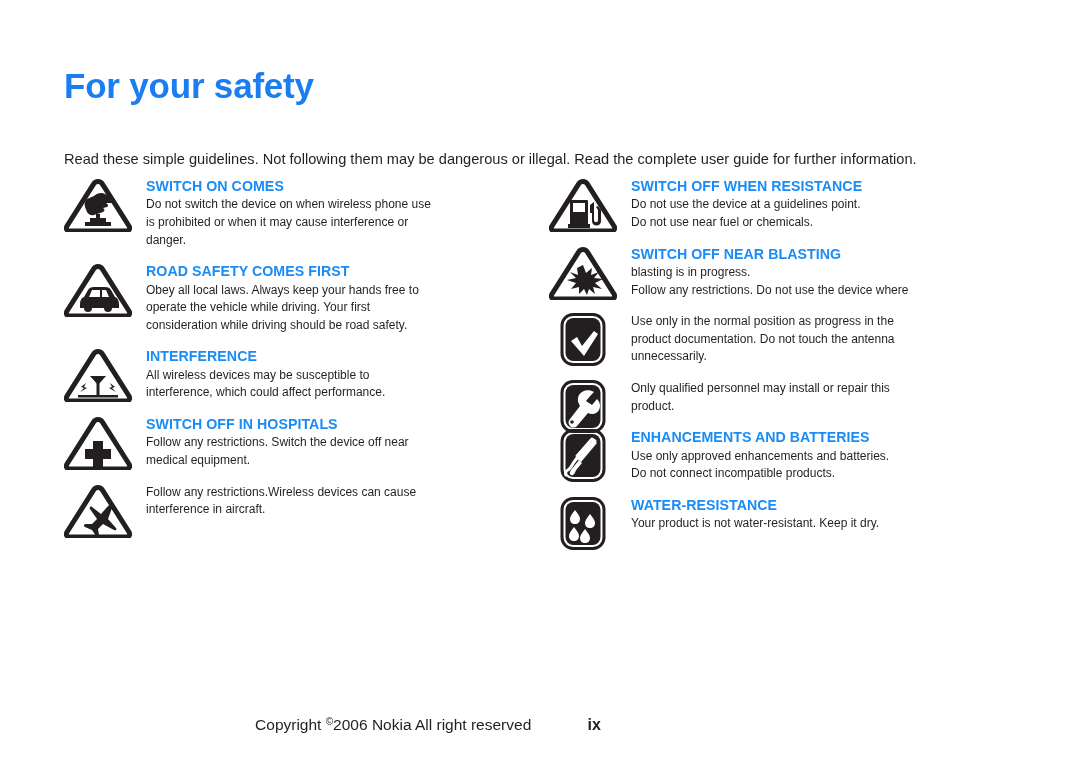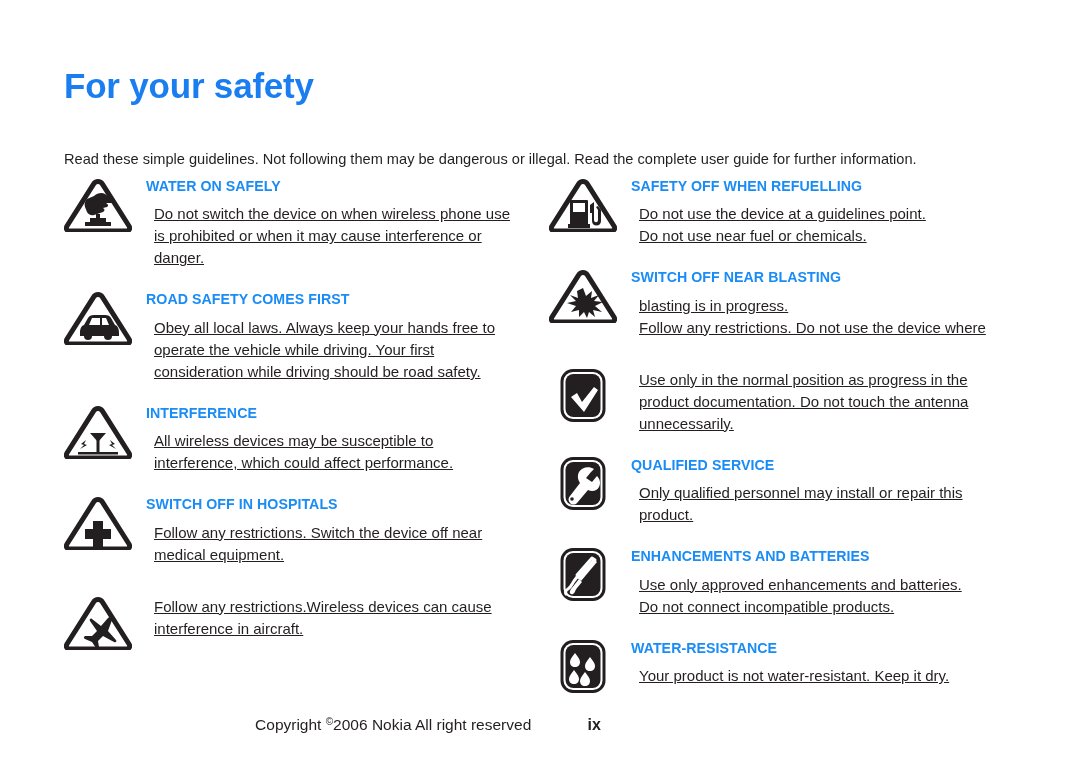--- a/index.html
+++ b/index.html
@@ -73,25 +73,24 @@
   }
   .item-title {
     font-size: 14.2px;
     font-weight: bold;
     color: #1a8cf5;
     line-height: 1.22;
     letter-spacing: 0.05px;
     margin: 0 0 1px 0;
   }
   .item-text {
-    font-size: 15px;
+    font-size: 12px;
     line-height: 1.47;
     color: #231f20;
-    margin: 8px;
-    text-decoration: underline;
+    margin: 0;
   }
   .item-text .ln { display: block; white-space: nowrap; }
 
   
   .gap-sm { height: 14px; }
 
   .footer {
     position: absolute;
     left: 0;
     top: 716px;
@@ -133,21 +132,21 @@
               <path d="M34 3.5 C36 3.5 37.4 4.4 38.3 5.9 L65 48 C66.6 50.6 65.1 53 62 53 L6 53 C2.9 53 1.4 50.6 3 48 L29.7 5.9 C30.6 4.4 32 3.5 34 3.5 Z" fill="none" stroke="#231f20" stroke-width="5" stroke-linejoin="round"></path>
               <g fill="#231f20">
                 <path d="M30 18 c3-3 8-4 11-2 l7 5 c2 2 1 4 -1 4 l-5 0 c2 1 3 3 1 4 l-4 1 c2 1 2 3 0 4 l-9 3 c-3 1 -6 -1 -7 -3 l-2 -5 c-1 -3 0 -6 2 -8 z"></path>
                 <rect x="26" y="40" width="16" height="4"></rect>
                 <rect x="21" y="44" width="26" height="4"></rect>
                 <rect x="32" y="36" width="4" height="4"></rect>
               </g>
             </svg>
           </div>
           <div class="item-body">
-            <div class="item-title" style="color: rgb(26, 140, 245);">WATER ON SAFELY</div>
+            <div class="item-title" style="color: rgb(26, 140, 245);">SWITCH ON COMES</div>
             <div class="item-text">
               <span class="ln">Do not switch the device on when wireless phone use</span>
               <span class="ln">is prohibited or when it may cause interference or</span>
               <span class="ln">danger.</span>
             </div>
           </div>
         </div>
         <div class="gap-sm"></div>
         <div class="item">
           <div class="item-icon">
@@ -237,21 +236,21 @@
               <path d="M34 3.5 C36 3.5 37.4 4.4 38.3 5.9 L65 48 C66.6 50.6 65.1 53 62 53 L6 53 C2.9 53 1.4 50.6 3 48 L29.7 5.9 C30.6 4.4 32 3.5 34 3.5 Z" fill="none" stroke="#231f20" stroke-width="5" stroke-linejoin="round"></path>
               <g fill="#231f20">
                 <rect x="21" y="22" width="18" height="26" rx="1"></rect>
                 <rect x="24" y="25" width="12" height="9" fill="#ffffff"></rect>
                 <rect x="19" y="46" width="22" height="4"></rect>
                 <path d="M41 27 l4 -3 l0 18 c0 3 4 3 4 0 l0 -10 l-2 -3 l2 -1 l3 4 l0 11 c0 6 -9 6 -9 0 l0 -8 l-2 0 z"></path>
               </g>
             </svg>
           </div>
           <div class="item-body">
-            <div class="item-title" style="color: rgb(26, 140, 245);">SAFETY OFF WHEN REFUELLING</div>
+            <div class="item-title" style="color: rgb(26, 140, 245);">SWITCH OFF WHEN RESISTANCE</div>
             <div class="item-text">
               <span class="ln">Do not use the device at a guidelines point.</span>
               <span class="ln">Do not use near fuel or chemicals.</span>
             </div>
           </div>
         </div>
         <div class="gap-sm"></div>
         <div class="item">
           <div class="item-icon">
             <svg width="68" height="54" viewBox="0 0 68 54">
@@ -292,21 +291,20 @@
             <svg width="68" height="54" viewBox="0 0 68 54">
               <rect x="13" y="1.5" width="42" height="50" rx="11" ry="11" fill="none" stroke="#231f20" stroke-width="3"></rect>
               <rect x="16.5" y="5" width="35" height="43" rx="8" ry="8" fill="#231f20"></rect>
               <g fill="#ffffff">
                 <path d="M45 12 c-5 -3 -12 -2 -15 3 c-2 4 -1 8 1 11 l-10 13 c-2 2 -2 5 0 7 c2 2 5 2 7 0 l11 -13 c4 2 9 1 11 -3 c2 -4 1 -8 -2 -11 l-5 6 l-6 -4 l5 -6 z"></path>
                 <circle cx="23" cy="42" r="1.8" fill="#231f20"></circle>
               </g>
             </svg>
           </div>
           <div class="item-body">
-            <div class="item-title" style="color: rgb(26, 140, 245);">QUALIFIED SERVICE</div>
             <div class="item-text">
               <span class="ln">Only qualified personnel may install or repair this</span>
               <span class="ln">product.</span>
             </div>
           </div>
         </div>
         <div class="gap-sm"></div>
         <div class="item">
           <div class="item-icon">
             <svg width="68" height="54" viewBox="0 0 68 54">

